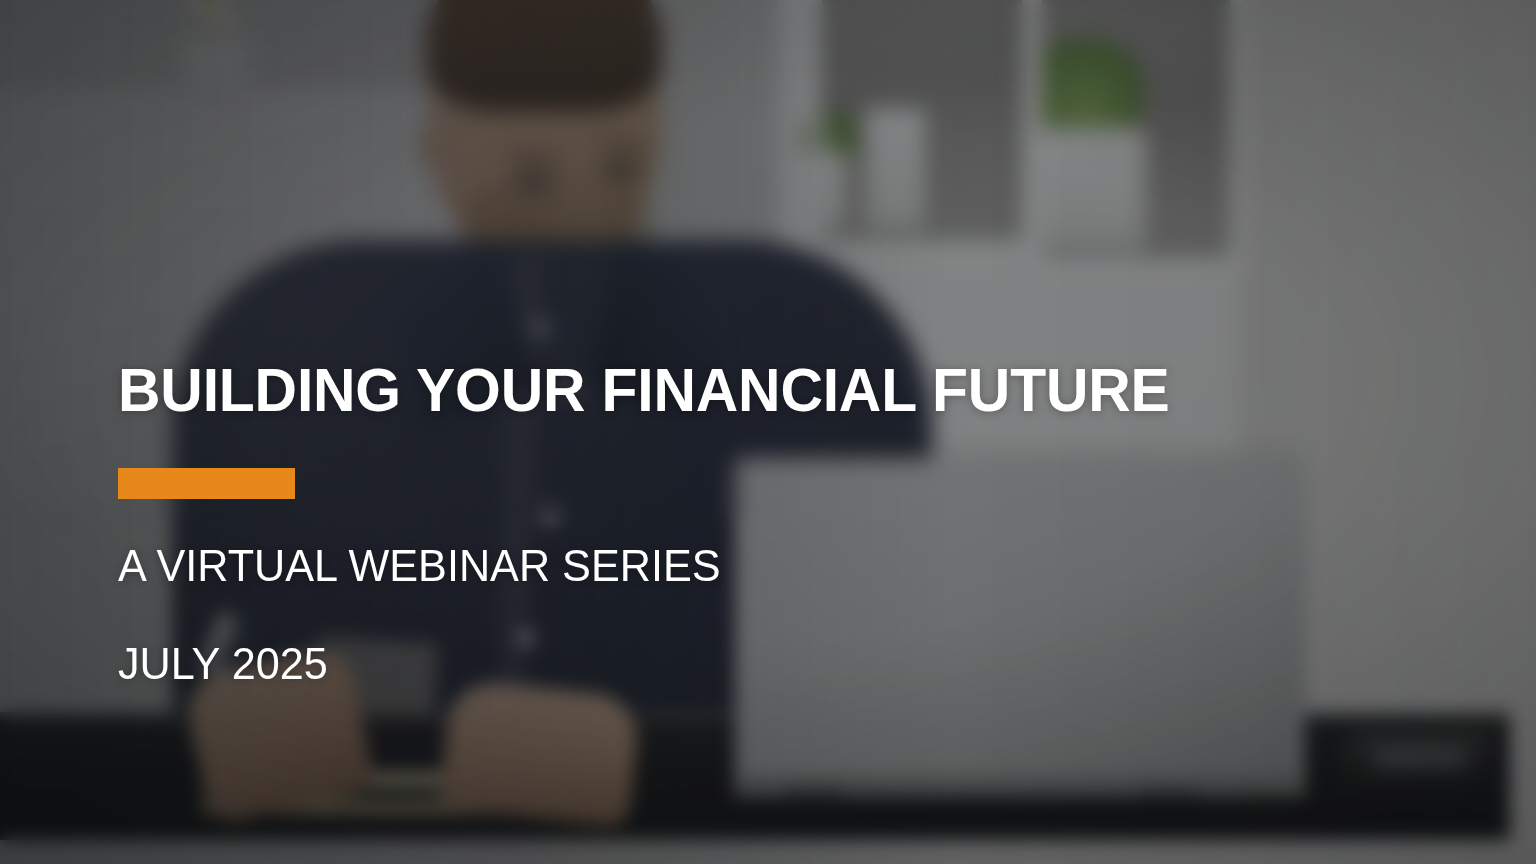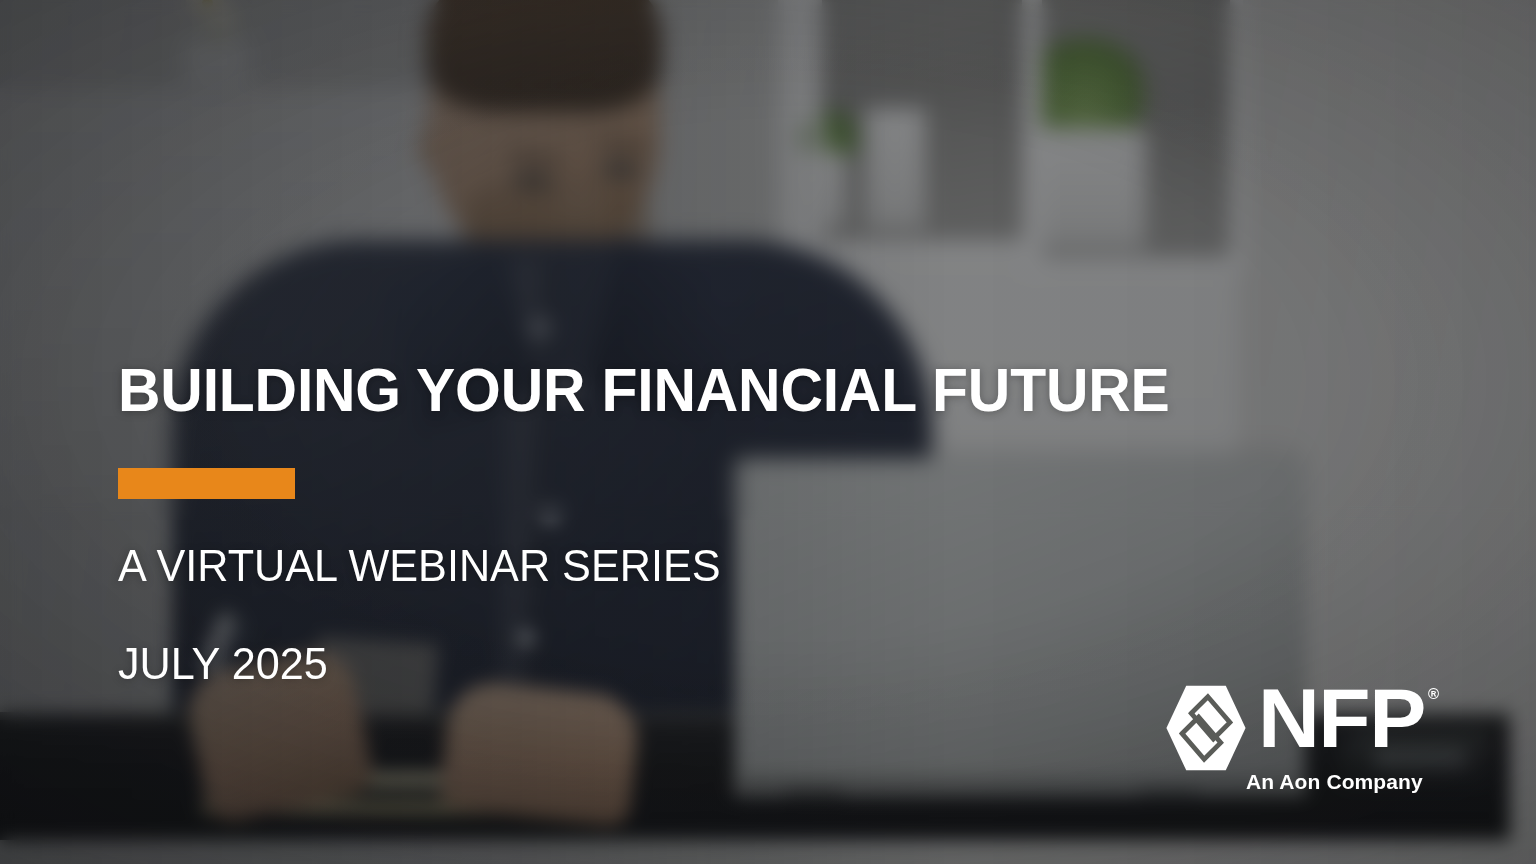--- a/index.html
+++ b/index.html
@@ -480,28 +480,14 @@
   <div class="content">
     <h1 class="title">BUILDING YOUR FINANCIAL FUTURE</h1>
 
     <div class="accent-bar"></div>
 
     <h2 class="subtitle">A VIRTUAL WEBINAR SERIES</h2>
 
     <p class="date">JULY 2025</p>
   </div>
 
-  <div class="logo">
-    <svg class="logo-mark" viewBox="0 0 100 100">
-      <path fill="#ffffff" d="M28.5 4 H71.5 L93 50 L71.5 96 H28.5 L7 50 Z"></path>
-      <path fill="none" stroke="#5a5c58" stroke-width="5.2" d="M34 34 L52 16 L76 44 L58 62 Z"></path>
-      <path fill="none" stroke="#5a5c58" stroke-width="5.2" d="M24 56 L42 38 L66 66 L48 84 Z"></path>
-      <path fill="#5a5c58" d="M47.5 31 L56 22.5 L56 70 L47.5 78.5 Z" opacity="0"></path>
-    </svg>
-
-    <div class="logo-word">NFP</div>
-
-    <div class="logo-reg">®</div>
-
-    <div class="logo-tag">An Aon Company</div>
-  </div>
 
 </div>
 
 </body></html>

